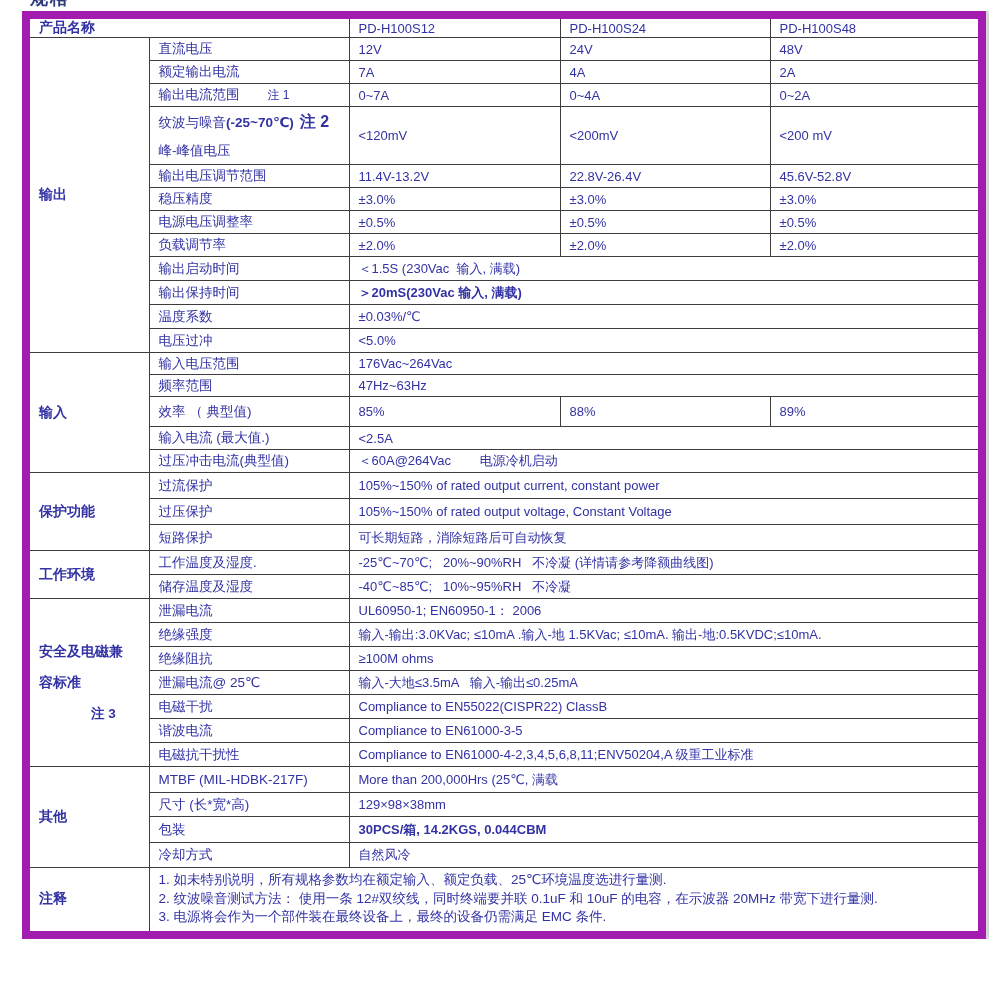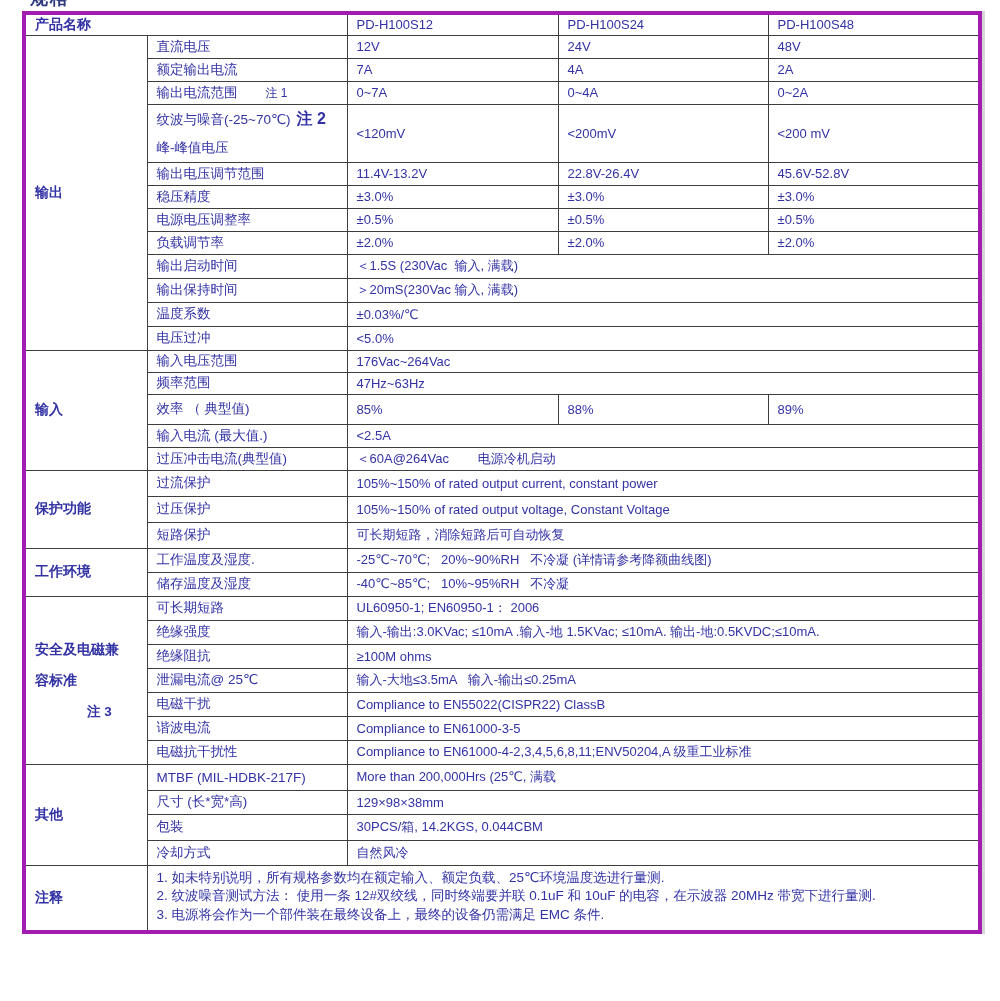--- a/index.html
+++ b/index.html
@@ -8,25 +8,25 @@
     font-family:"Liberation Sans","DejaVu Sans",sans-serif;
   }
   .heading-clip{position:absolute;left:30px;top:0;height:9px;width:120px;overflow:hidden;}
   .heading-clip span{display:block;margin-top:-14px;font-size:18px;font-weight:bold;color:#2e3a7c;letter-spacing:2px;}
   .sheet{position:absolute;left:22px;top:11px;}
   table{border-collapse:collapse;table-layout:fixed;width:956px;}
   td{
     border:1px solid #3d3d3d;color:#3232a4;font-size:13px;
     padding:0 6px 0 9px;vertical-align:middle;overflow:hidden;
   }
-  table{border:4px solid #a21caf;box-shadow:3px 0 0 #d6d6d6;}
+  table{border:8px solid #a21caf;box-shadow:3px 0 0 #d6d6d6;}
   .cat{font-weight:bold;font-size:14px;}
   .param{font-size:13.5px;}
   .val{white-space:pre-wrap;}
-  .b{font-weight:normal;}
+  .b{font-weight:bold;}
   .note{font-size:12px;margin-left:28px;}
   .note-sm{font-size:16px;margin-left:6px;font-weight:bold;}
   .cat-multi div{line-height:31px;}
   .note-ind{padding-left:52px;font-weight:bold;font-size:13.5px;}
   .notes-cell{vertical-align:top;padding-top:3px;line-height:18.5px;font-size:13.5px;}
   .h22{height:22px}.h23{height:23px}.h24{height:24px}.h25{height:25px}
   .h26{height:26px}.h30{height:30px}.h58{height:58px}.h67{height:67px}
   .ripple-line2{display:block;margin-top:9px;}
 </style>
 </head>
@@ -167,21 +167,21 @@
   <td class="param">储存温度及湿度</td>
   <td colspan="3" class="val">-40℃~85℃;   10%~95%RH   不冷凝</td>
 </tr>
 
 <tr class="h24">
   <td rowspan="7" class="cat cat-multi">
             <div>安全及电磁兼</div>
             <div>容标准</div>
             <div class="note-ind">注 3</div>
           </td>
-  <td class="param">可长期短路</td>
+  <td class="param">泄漏电流</td>
   <td colspan="3" class="val">UL60950-1; EN60950-1： 2006</td>
 </tr>
 <tr class="h24">
   <td class="param">绝缘强度</td>
   <td colspan="3" class="val">输入-输出:3.0KVac; ≤10mA .输入-地 1.5KVac; ≤10mA. 输出-地:0.5KVDC;≤10mA.</td>
 </tr>
 <tr class="h24">
   <td class="param">绝缘阻抗</td>
   <td colspan="3" class="val">≥100M ohms</td>
 </tr>

